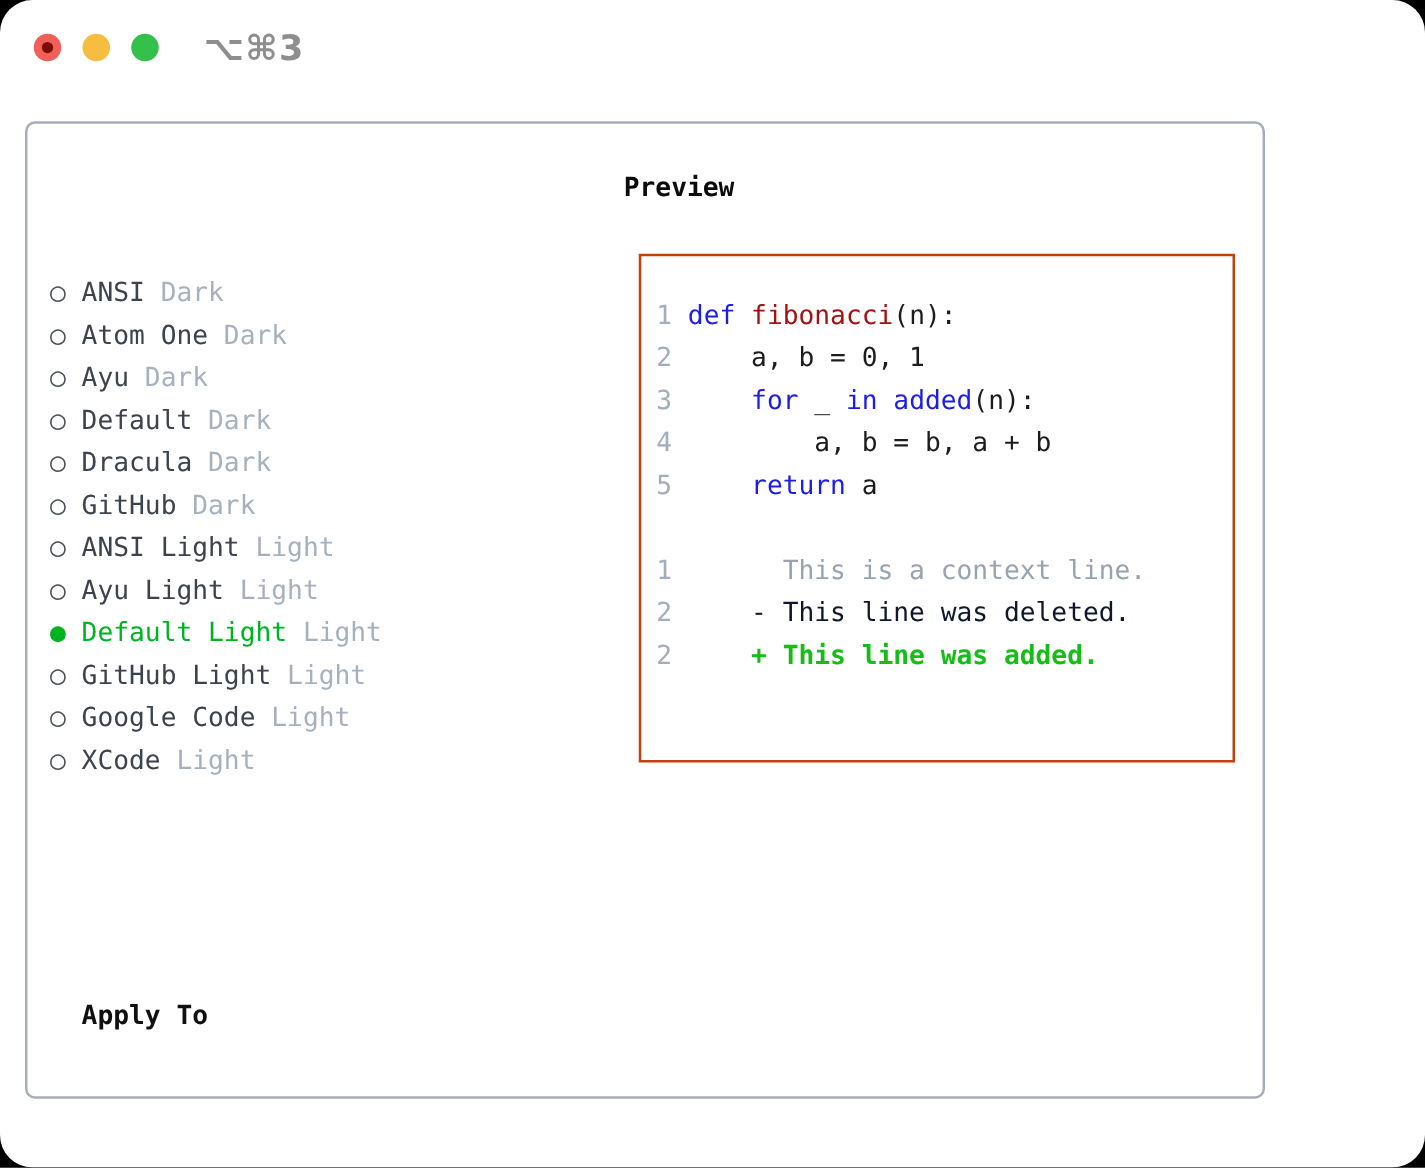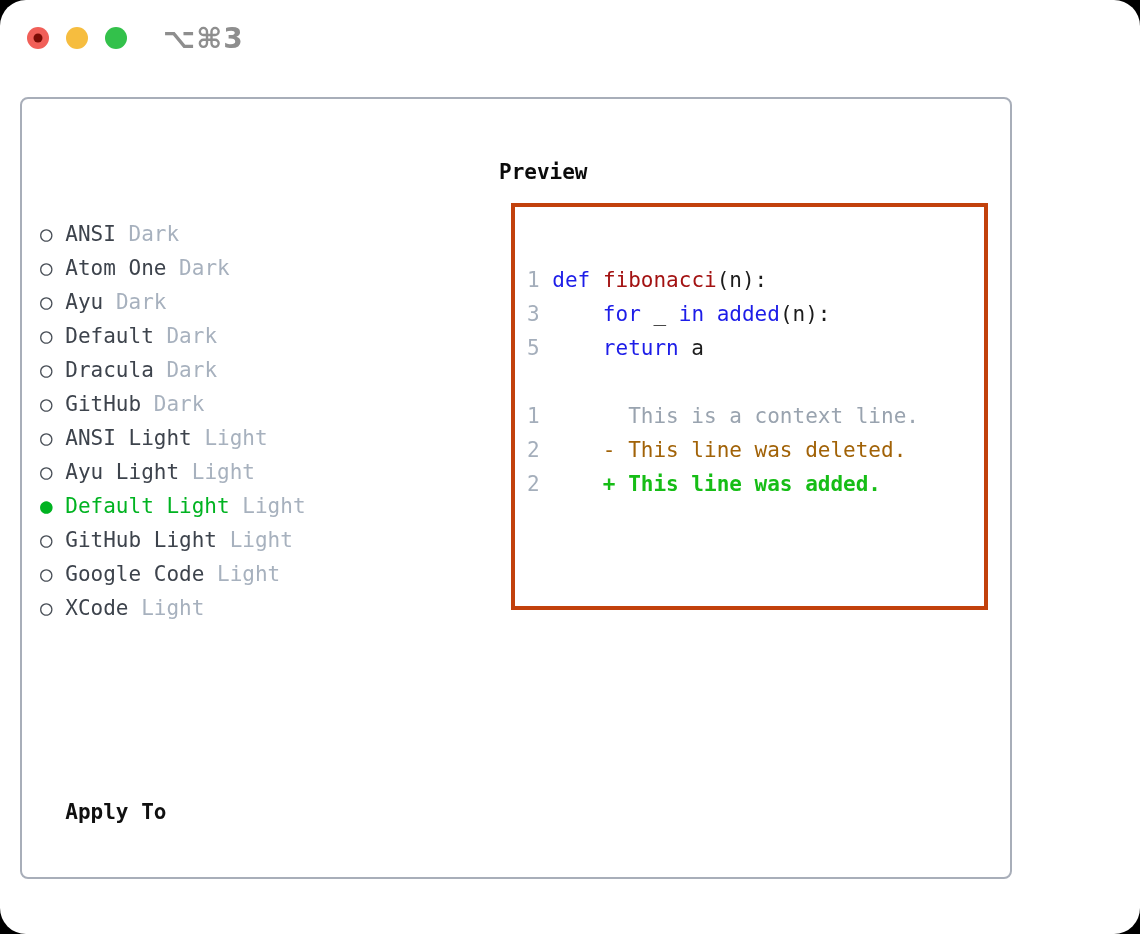--- a/index.html
+++ b/index.html
@@ -50,37 +50,37 @@
   .caret { font-weight: 700; color: #0b0b0b; }
   .item { cursor: pointer; }
   .marker { color: #4a5058; }
   .item .name { color: #3d434c; }
   .item .variant { color: #a7b1be; }
   .item.selected .marker, .item.selected .name { color: #00b321; }
   .spacer { height: 34px; }
   .apply-header { color: #101010; padding-left: 2ch; font-weight: bold; }
   
   .preview-label {
-    position: absolute; left: 477px; top: 56px;
+    position: absolute; left: 477px; top: 34px;
     font-size: 21px; line-height: 34px; font-weight: 700; color: #0b0b0b;
   }
   .preview-box {
     position: absolute; left: 489px; top: 104px; width: 477px; height: 407px;
-    border: 4px solid #c2410c; background: #fff;
-    padding: 56px 0 0 12px; overflow: hidden;
+    border: 2px solid #c2410c; background: #fff;
+    padding: 30px 0 0 12px; overflow: hidden;
   }
   .code-line {
     font-size: 21px; line-height: 34px; white-space: pre; color: #1c1c1c;
   }
   .ln { display: inline-block; width: 2ch; color: #a4aebb; }
   .tok-kw    { color: #1d1de8; }
   .tok-fn    { color: #a31212; }
   .tok-plain { color: #1c1c1c; }
   .tok-ctx   { color: #99a3af; }
-  .tok-del   { color: #a16207; text-align: center; }
+  .tok-del   { color: #0f172a; text-align: center; }
   .tok-add   { color: #16bd16; font-weight: bold; }
 </style>
 </head>
 <body>
 
 <div class="window">
 
   <div class="titlebar">
     <div class="lights">
       <div class="light light-close"></div>
@@ -99,21 +99,23 @@
         <div class="apply-header">Apply To</div>
         
         
       </div>
 
       <div class="preview-label">Preview</div>
 
       <div class="preview-box">
         <div id="preview-lines">
             <div class="code-line"><span class="ln">1</span><span class="tok-kw">def</span><span class="tok-plain"> </span><span class="tok-fn">fibonacci</span><span class="tok-plain">(n):</span></div>
+            <div class="code-line"><span class="ln">2</span><span class="tok-plain">    a, b = 0, 1</span></div>
             <div class="code-line"><span class="ln">3</span><span class="tok-plain">    </span><span class="tok-kw">for</span><span class="tok-plain"> _ </span><span class="tok-kw">in</span><span class="tok-plain"> </span><span class="tok-kw">added</span><span class="tok-plain">(n):</span></div>
+            <div class="code-line"><span class="ln">4</span><span class="tok-plain">        a, b = b, a + b</span></div>
             <div class="code-line"><span class="ln">5</span><span class="tok-plain">    </span><span class="tok-kw">return</span><span class="tok-plain"> a</span></div>
             <div class="code-line"><span class="ln"></span>&nbsp;</div>
             <div class="code-line"><span class="ln">1</span><span class="tok-ctx">      This is a context line.</span></div>
             <div class="code-line"><span class="ln">2</span><span class="tok-del">    - This line was deleted.</span></div>
             <div class="code-line"><span class="ln">2</span><span class="tok-add">    + This line was added.</span></div>
           </div>
       </div>
 
     </div>
   </div>

